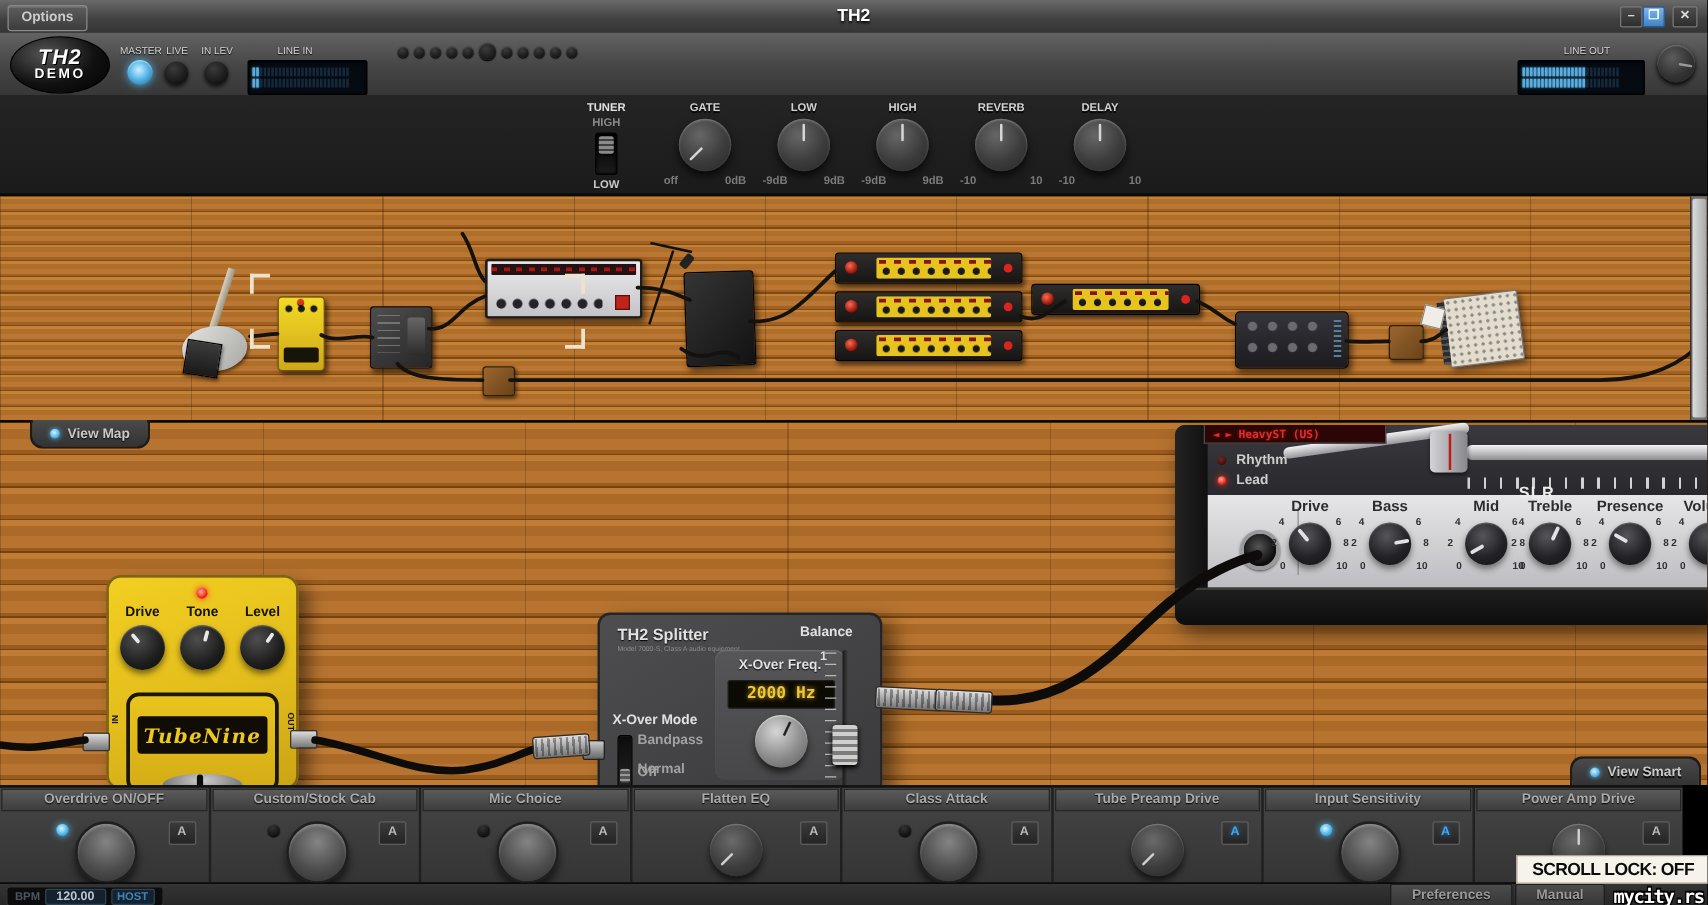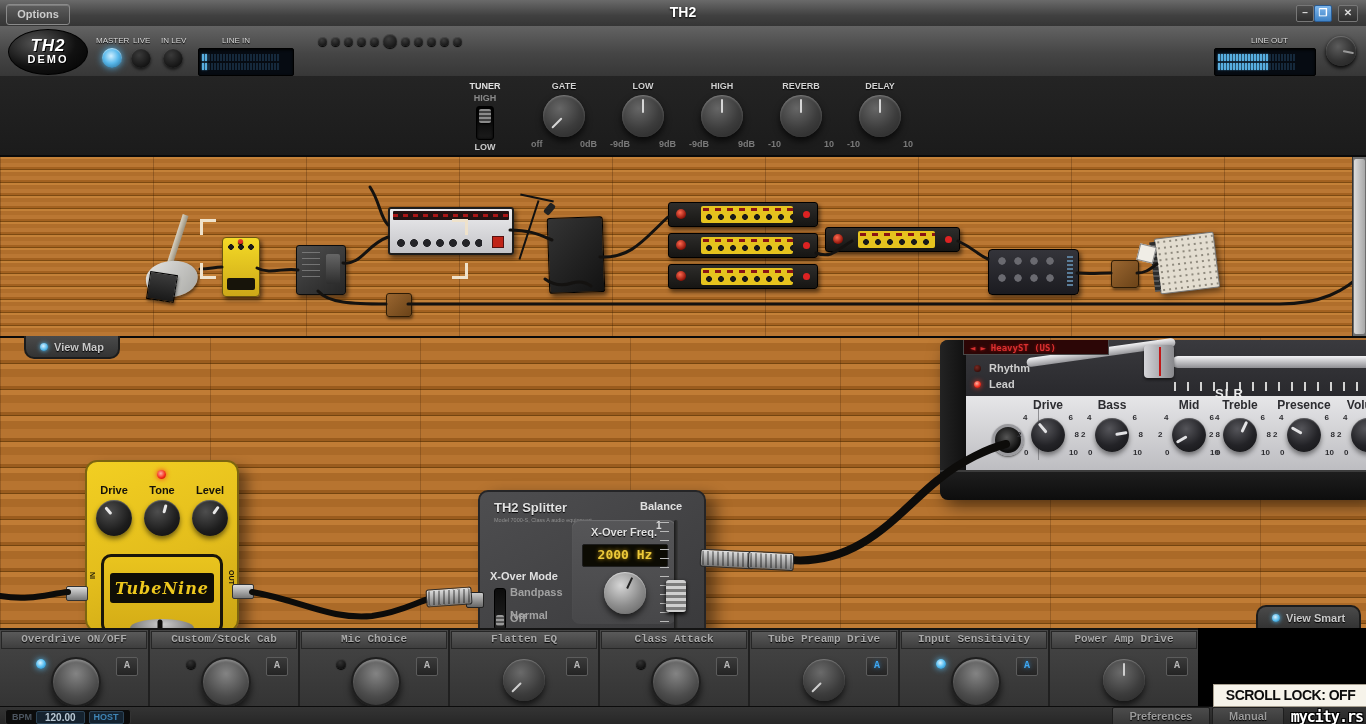--- a/index.html
+++ b/index.html
@@ -276,22 +276,22 @@
   .sc.s6{right:7px;top:15px;} .sc.s8{right:1px;top:32px;} .sc.s10{right:2px;top:50px;}
   #amp .leftedge{position:absolute;left:0;top:0;width:26px;height:130px;background:linear-gradient(90deg,#232323,#101010);
     border-radius:8px 0 0 0;}
   #amp .botband{position:absolute;left:0;top:130px;right:0;height:28px;background:linear-gradient(#1e1e1e,#0d0d0d);
     border-top:2px solid #3c3c3c;border-radius:0 0 0 8px;}
   .plug{position:absolute;height:16px;background:linear-gradient(180deg,#e0e0e0,#767676);
     border:1px solid #2c2c2c;border-radius:3px;z-index:5;}
   .plug .rib{position:absolute;inset:1px;background:repeating-linear-gradient(90deg,rgba(0,0,0,.35) 0 2px,rgba(0,0,0,0) 2px 5px);}
 
   
-  #footbar{position:absolute;left:0;top:628px;width:1198px;height:78px;background:linear-gradient(#464646,#343434);
-    border-top:2px solid #141414;box-sizing:border-box;font-family:Liberation Mono, monospace;}
+  #footbar{position:absolute;left:0;top:628px;width:1346px;height:78px;background:linear-gradient(#464646,#343434);
+    border-top:2px solid #141414;box-sizing:border-box;}
   #foot-cells{display:flex;height:100%;}
   .fcell{flex:1;position:relative;border-right:2px solid #202020;}
   .fcell:last-child{border-right:none;}
   .fbar{height:16px;margin:1px 1px 0;background:linear-gradient(#5a5a5a,#3e3e3e);border:1px solid #262626;
     color:#aaa;font-size:11px;font-weight:bold;text-align:center;line-height:15px;text-shadow:0 1px 1px #000;}
   .farea{position:relative;height:58px;}
   .led{position:absolute;width:10px;height:10px;border-radius:50%;left:calc(50% - 38px);top:10px;
     background:radial-gradient(circle at 40% 35%,#333,#111 70%);box-shadow:inset 0 1px 1px rgba(255,255,255,.12),0 1px 1px #000;}
   .led.on{background:radial-gradient(circle at 42% 38%,#d8f4ff,#55bdf2 50%,#1a6a9c);box-shadow:0 0 6px #55bdf2;}
   .dome{position:absolute;left:calc(50% - 23px);top:8px;width:46px;height:46px;border-radius:50%;

